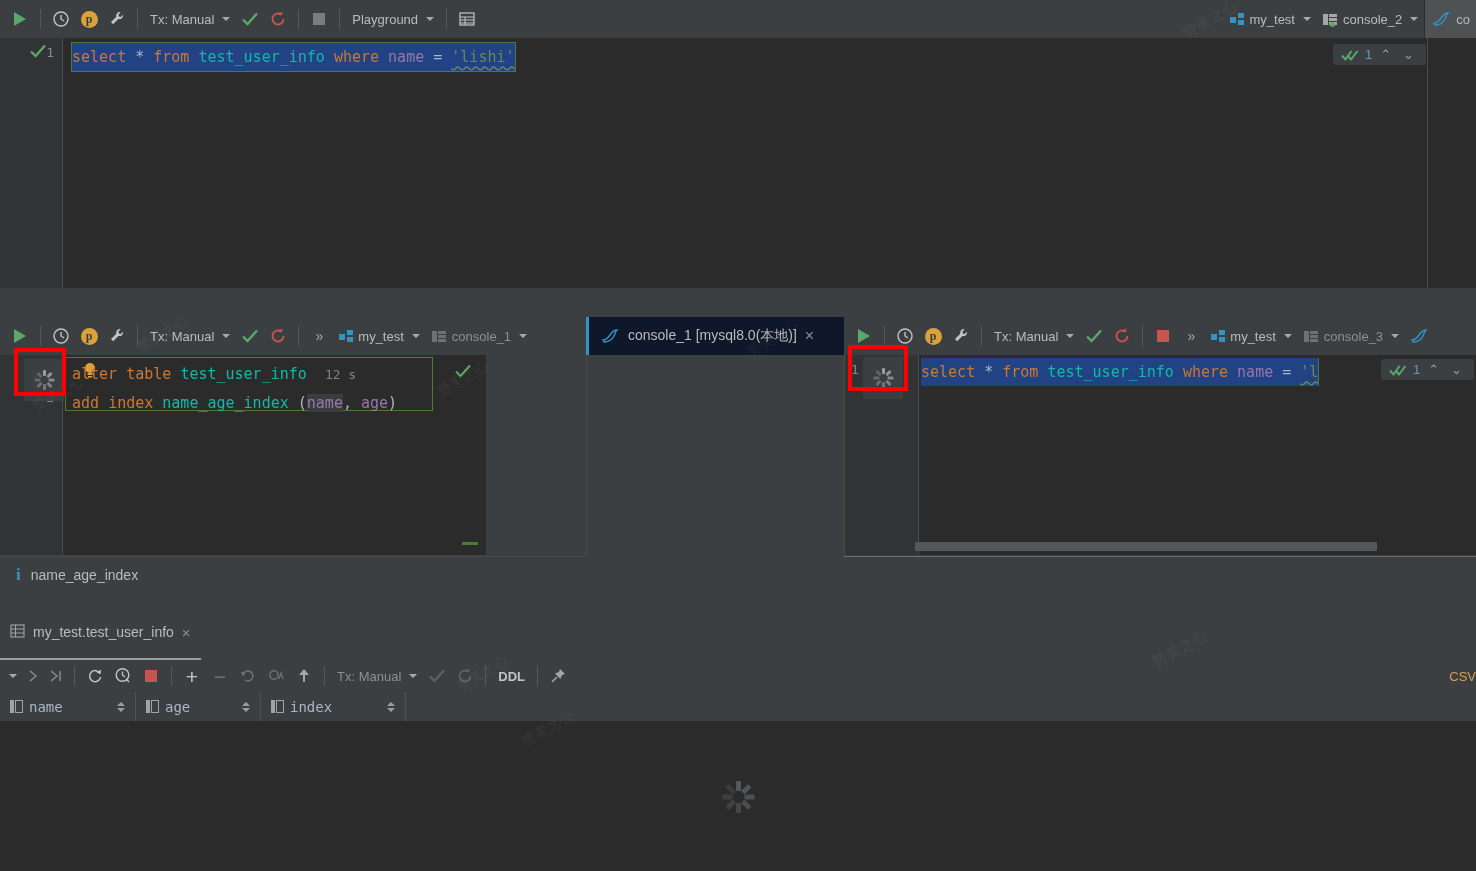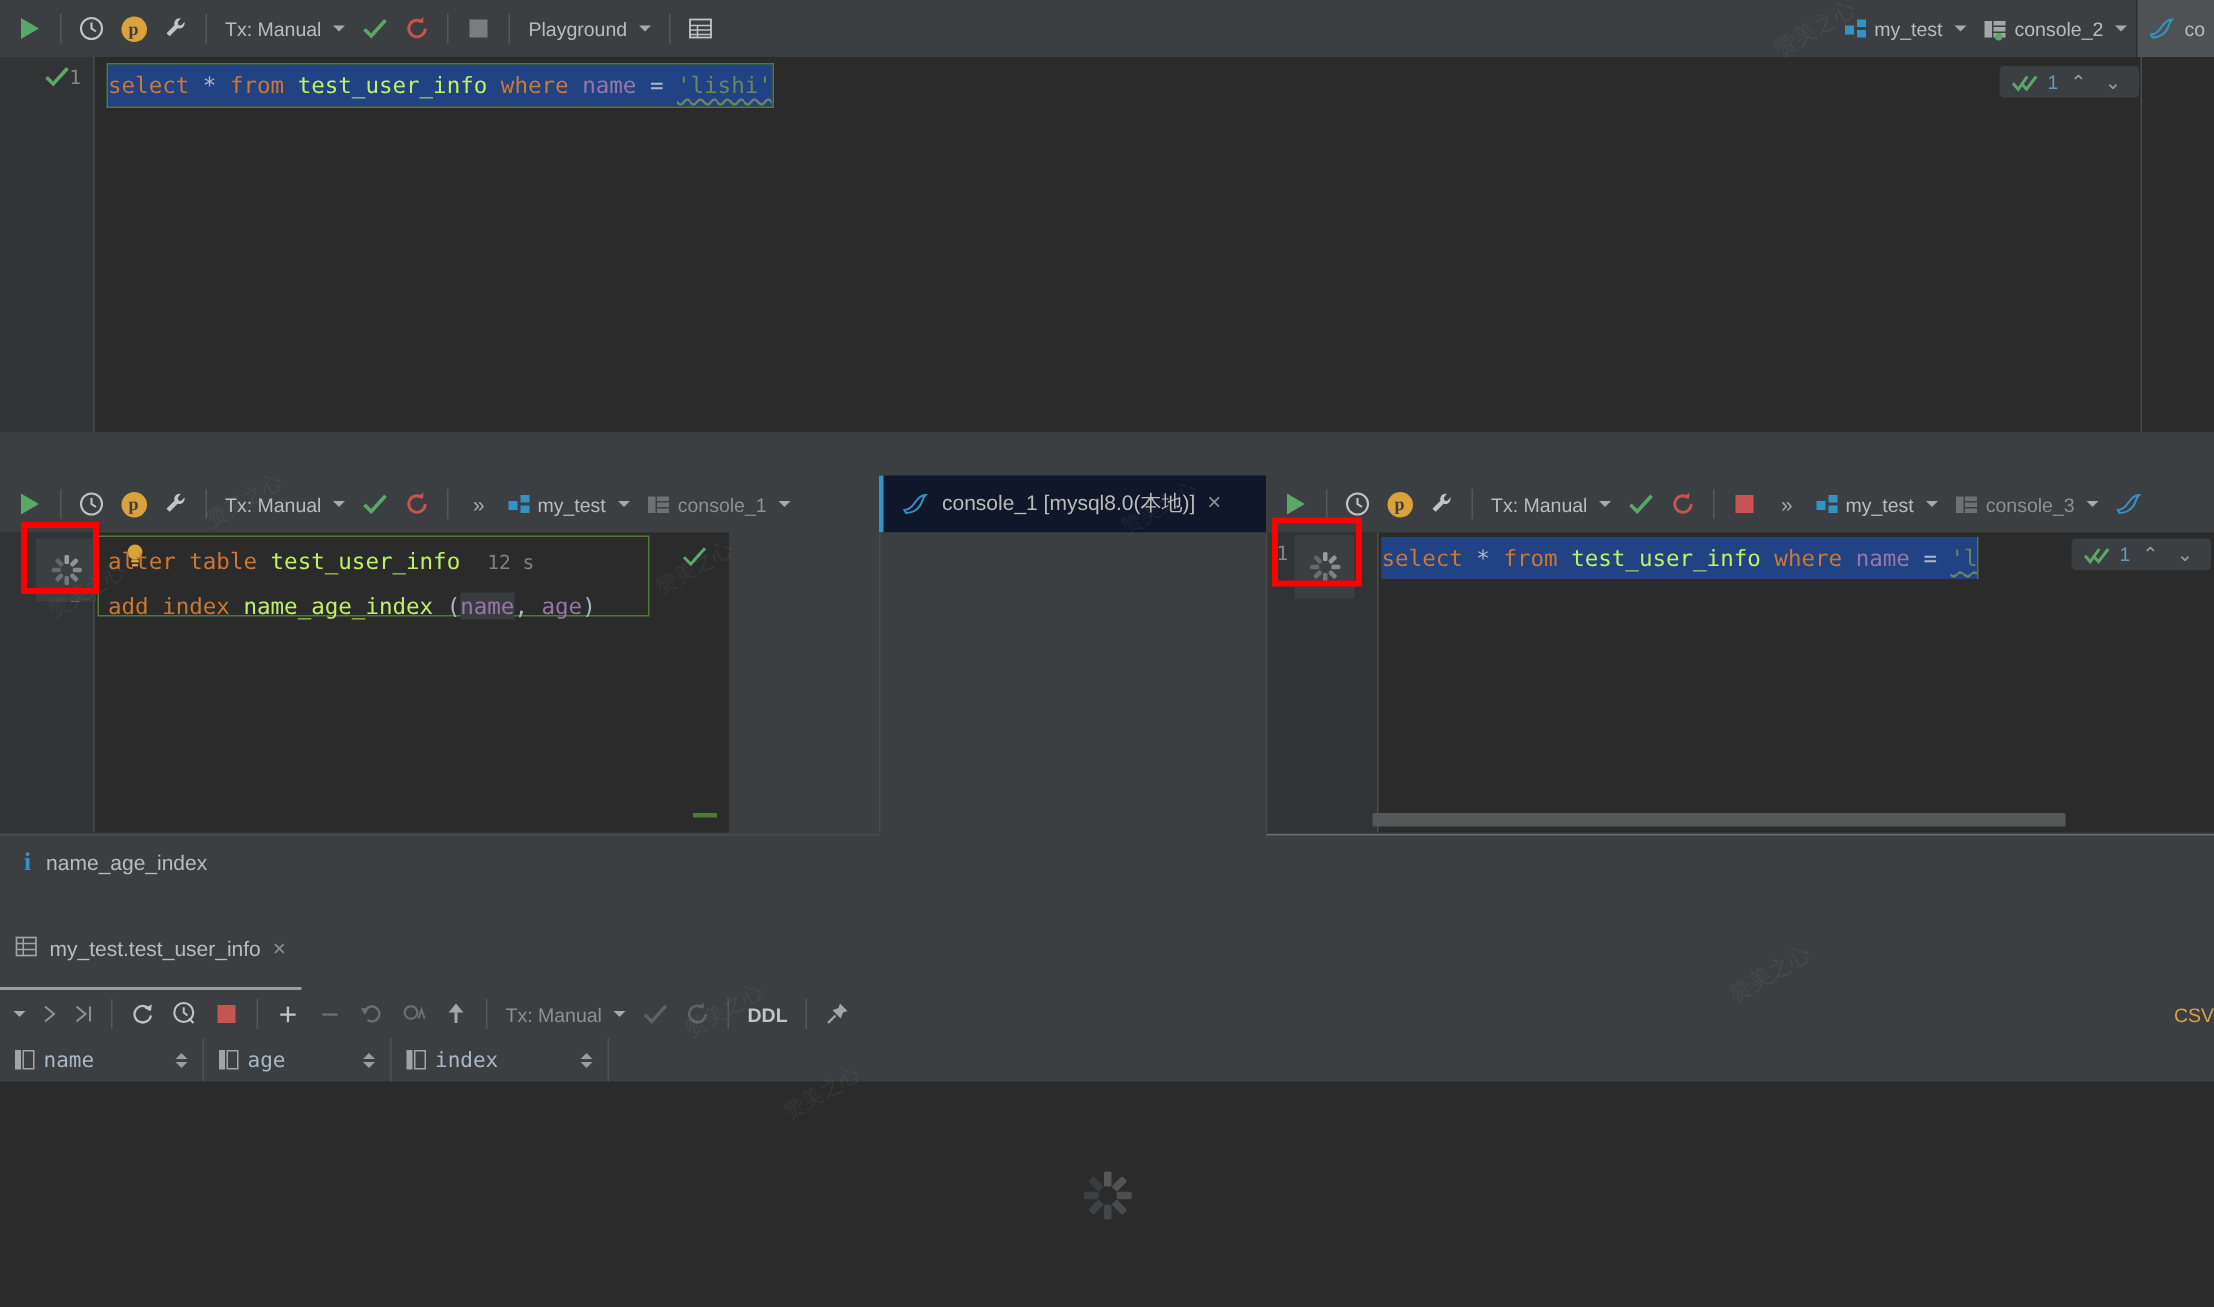--- a/index.html
+++ b/index.html
@@ -82,21 +82,21 @@
     display:flex; align-items:center; justify-content:flex-end;
     height:28px; padding-right:8px; color:#888; font-size:13px;
     font-family:"DejaVu Sans Mono", monospace;
   }
   .code {
     font-family:"DejaVu Sans Mono", monospace; font-size:15px;
     white-space:pre; line-height:28px;
   }
   .kw   { color:#cc7832; }
   .star { color:#a9b7c6; }
-  .ident{ color:#bef264; }
+  .ident{ color:#14b8a6; }
   .str  { color:#6a8759; }
   .col  { color:#9876aa; }
   .punc { color:#a9b7c6; }
   .time { color:#808080; font-size:13px; }
 
   .sel-run {
     background:#214283; outline:1px solid #4a7a3f; display:inline-block;
   }
   .greenbox { outline:1px solid #4e7a35; }
 

